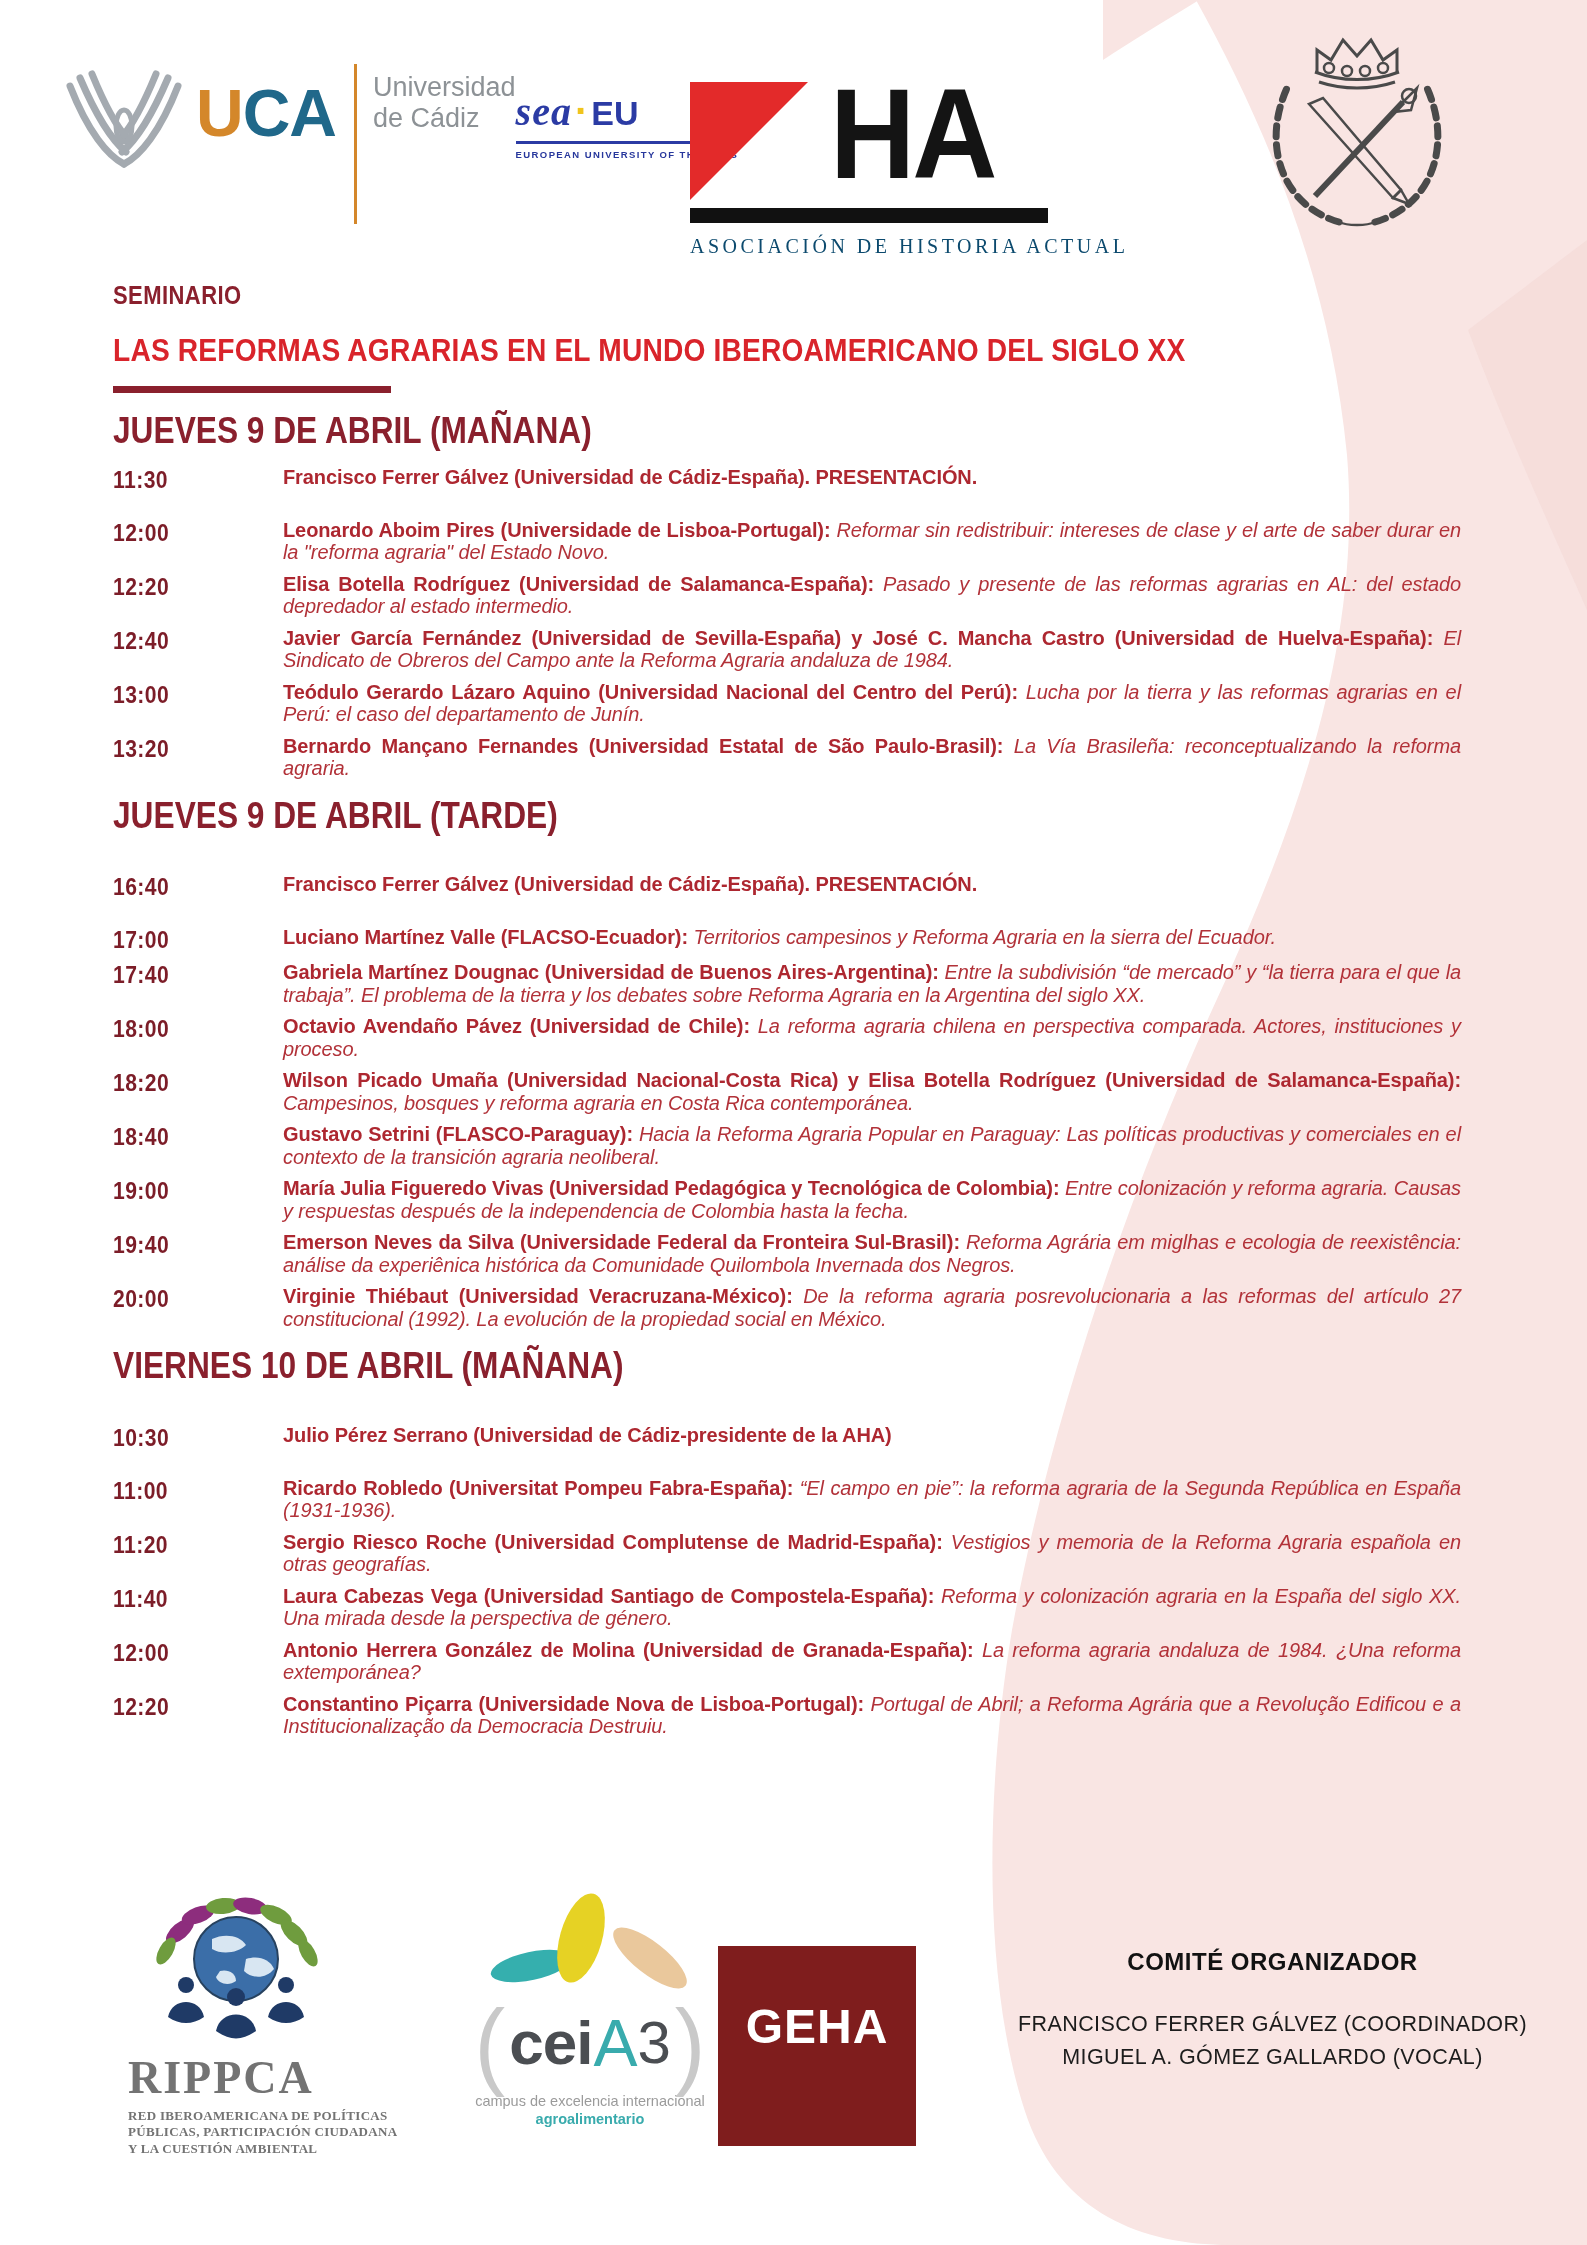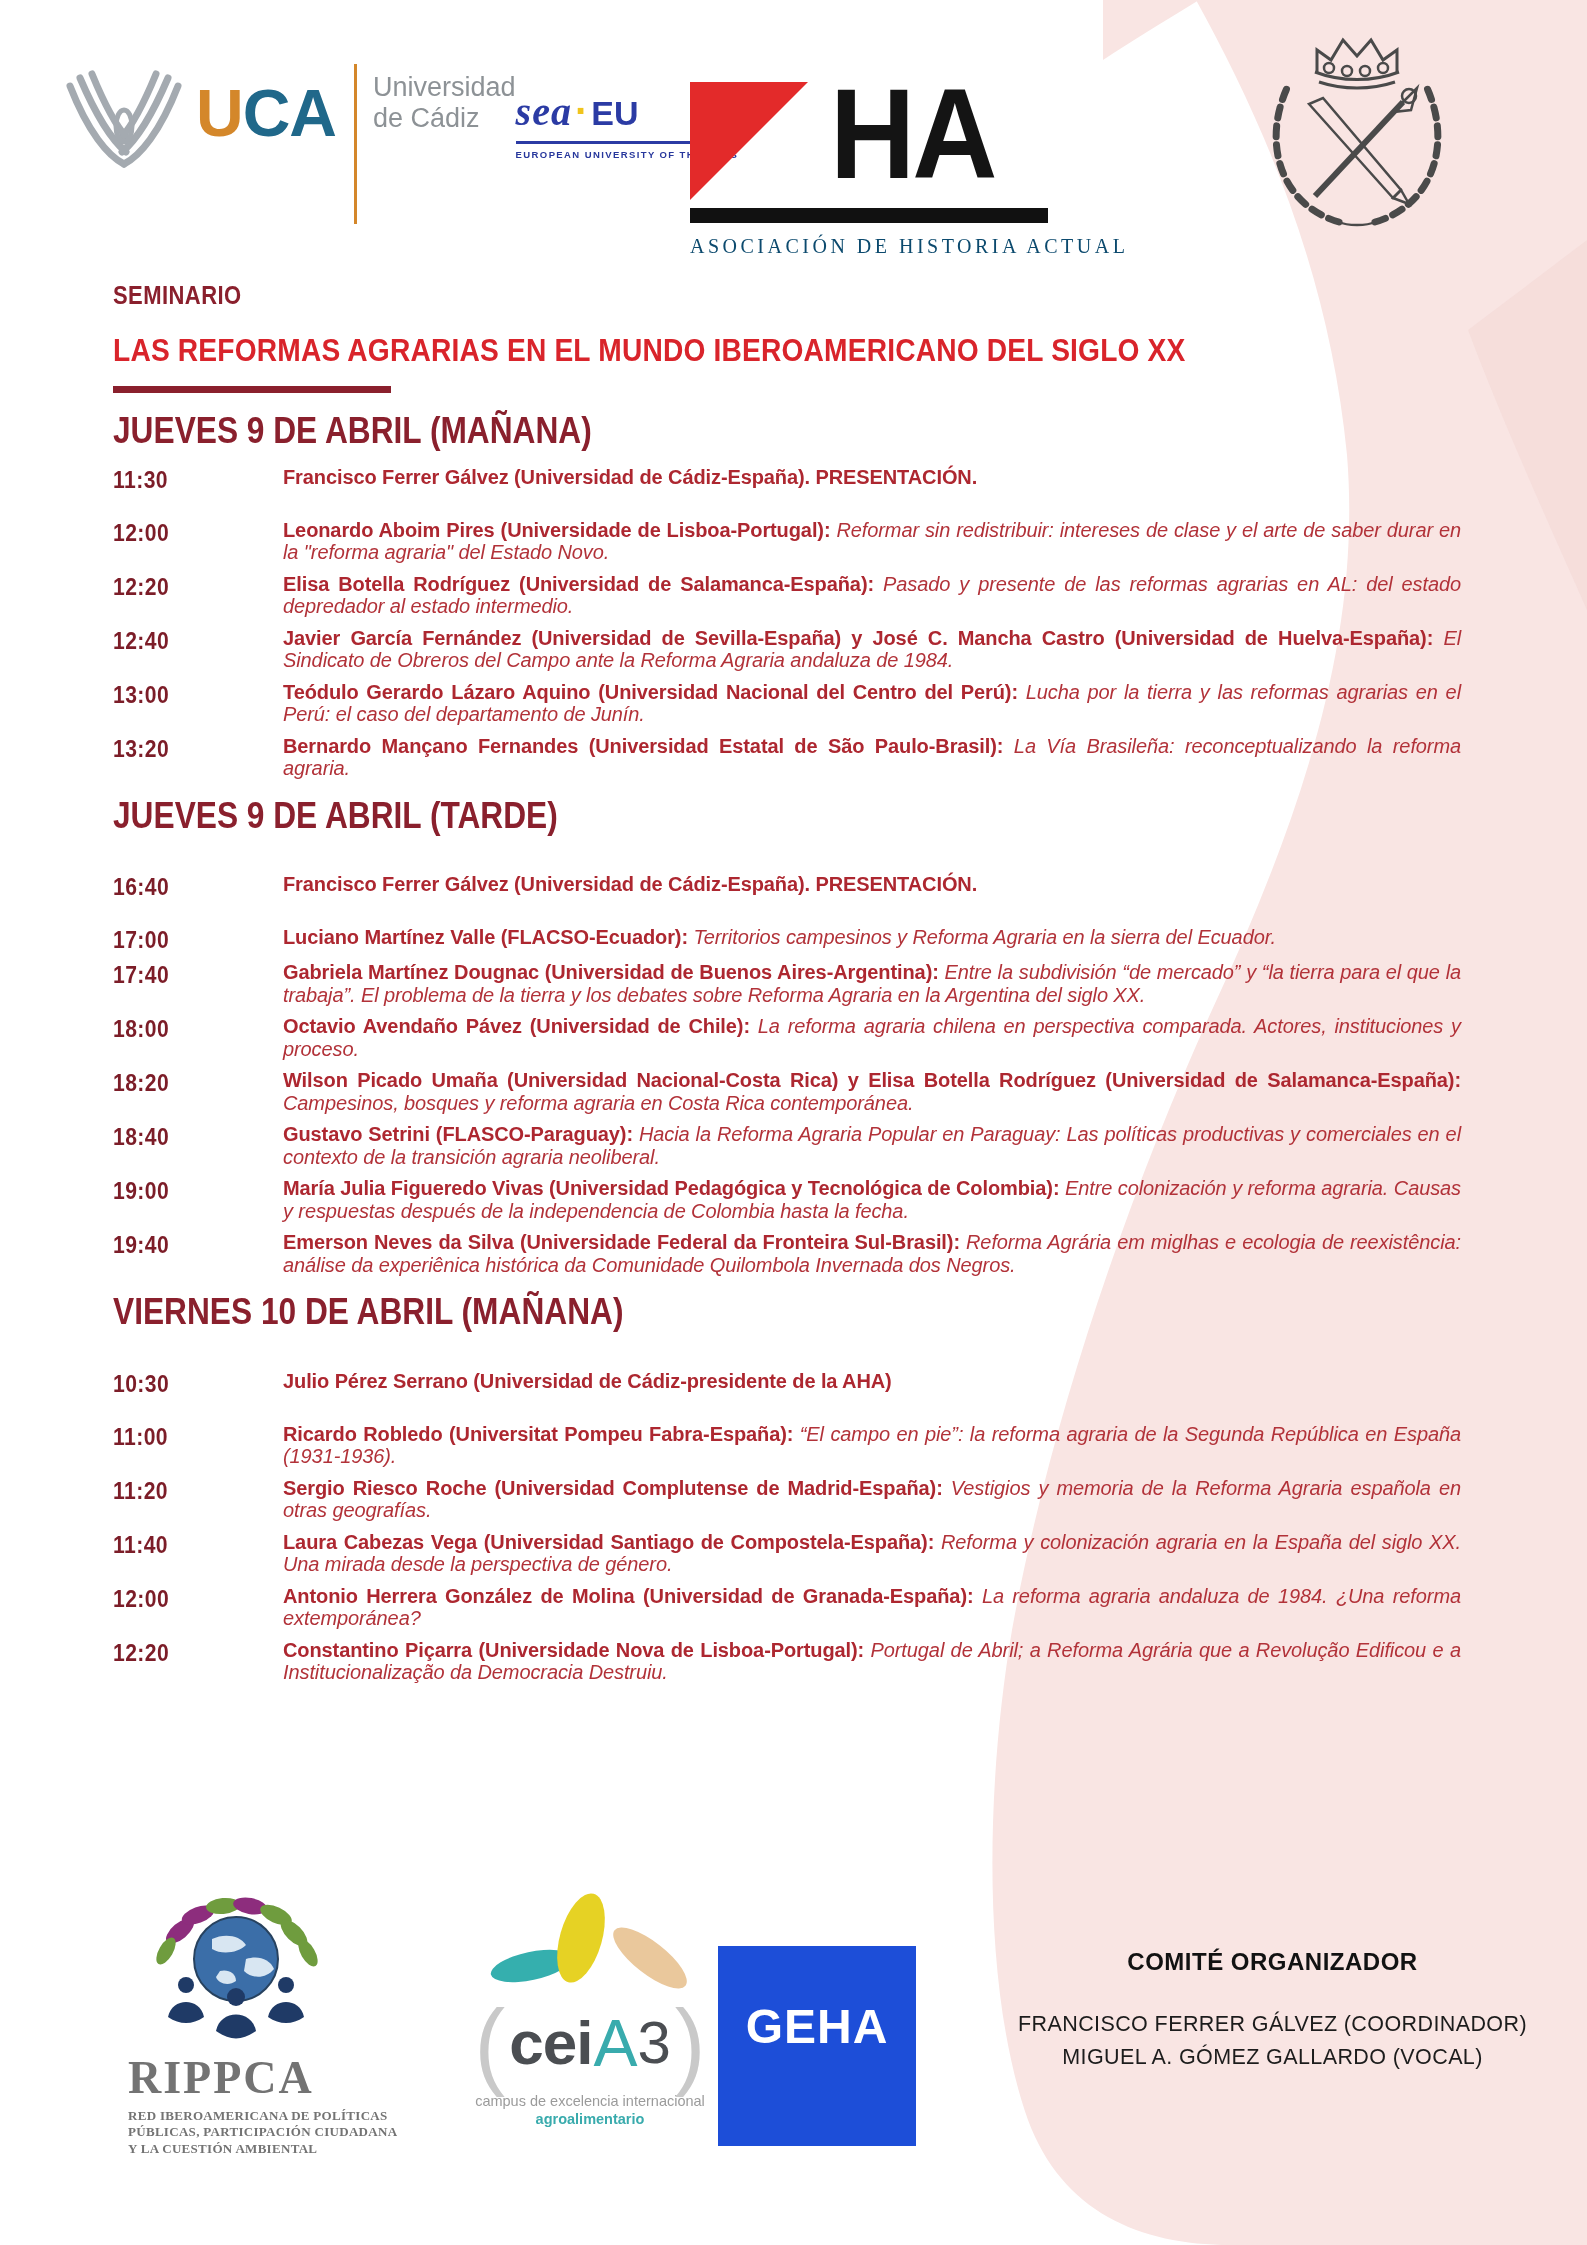--- a/index.html
+++ b/index.html
@@ -66,21 +66,21 @@
   .petal-yellow { width:42px; height:92px; background:#e6d224; left:140px; top:2px; transform:rotate(16deg); }
   .petal-tan { width:90px; height:32px; background:#eac89c; left:185px; top:52px; transform:rotate(38deg); }
   .ceia3-word { display:flex; justify-content:center; align-items:center; line-height:1; margin-top:2px; }
   .paren { font-size:92px; font-weight:400; color:#c9c9c9; transform:scaleY(1.05); }
   .cei { font-size:62px; font-weight:700; color:#4b4e52; letter-spacing:-1px; margin:0 1px 0 4px; }
   .ceiA { font-size:66px; font-weight:400; color:#39abad; }
   .cei3 { font-size:60px; font-weight:400; color:#4b4e52; margin-right:4px; }
   .ceia3-tag1 { font-size:14.5px; color:#9b9b9b; margin-top:4px; }
   .ceia3-tag2 { font-size:14.5px; font-weight:700; color:#39abad; margin-top:2px; }
 
-  .geha { position:absolute; left:718px; top:1946px; width:198px; height:200px; background:#1d4ed8; z-index:2;
+  .geha { position:absolute; left:718px; top:1946px; width:198px; height:200px; background:#7f1d1d; z-index:2;
           display:flex; align-items:center; justify-content:center; }
   .geha-word { color:#fff; font-size:48px; font-weight:800; letter-spacing:1px; margin-top:-40px; }
 
   .comite { position:absolute; left:1000px; top:1948px; width:545px; z-index:2; text-align:center; color:#121212; }
   .comite-heading { font-size:24px; font-weight:800; letter-spacing:0.5px; }
   .comite-names { font-size:21.5px; font-weight:400; letter-spacing:0.4px; line-height:1.55; margin-top:32px; color:#1c1c1c; }
 </style>
 </head>
 <body>
 
@@ -213,20 +213,24 @@
           <div class="time"><span class="cond">18:40</span></div>
           <p class="talk"><b class="speaker">Gustavo Setrini (FLASCO-Paraguay):</b> <i class="talk-title">Hacia la Reforma Agraria Popular en Paraguay: Las políticas productivas y comerciales en el contexto de la transición agraria neoliberal.</i></p>
         </div>
         <div class="entry">
           <div class="time"><span class="cond">19:00</span></div>
           <p class="talk"><b class="speaker">María Julia Figueredo Vivas (Universidad Pedagógica y Tecnológica de Colombia):</b> <i class="talk-title">Entre colonización y reforma agraria. Causas y respuestas después de la independencia de Colombia hasta la fecha.</i></p>
         </div>
         <div class="entry">
           <div class="time"><span class="cond">19:40</span></div>
           <p class="talk"><b class="speaker">Emerson Neves da Silva (Universidade Federal da Fronteira Sul-Brasil):</b> <i class="talk-title">Reforma Agrária em miglhas e ecologia de reexistência: análise da experiênica histórica da Comunidade Quilombola Invernada dos Negros.</i></p>
+        </div>
+        <div class="entry">
+          <div class="time"><span class="cond">20:00</span></div>
+          <p class="talk"><b class="speaker">Virginie Thiébaut (Universidad Veracruzana-México):</b> <i class="talk-title">De la reforma agraria posrevolucionaria a las reformas del artículo 27 constitucional (1992). La evolución de la propiedad social en México.</i></p>
         </div>
       </section>
       <section class="session">
         <h2 class="session-heading"><span class="cond">VIERNES 10 DE ABRIL (MAÑANA)</span></h2>
         <div class="entry solo">
           <div class="time"><span class="cond">10:30</span></div>
           <p class="talk"><b class="speaker">Julio Pérez Serrano (Universidad de Cádiz-presidente de la AHA)</b></p>
         </div>
         <div class="entry">
           <div class="time"><span class="cond">11:00</span></div>

